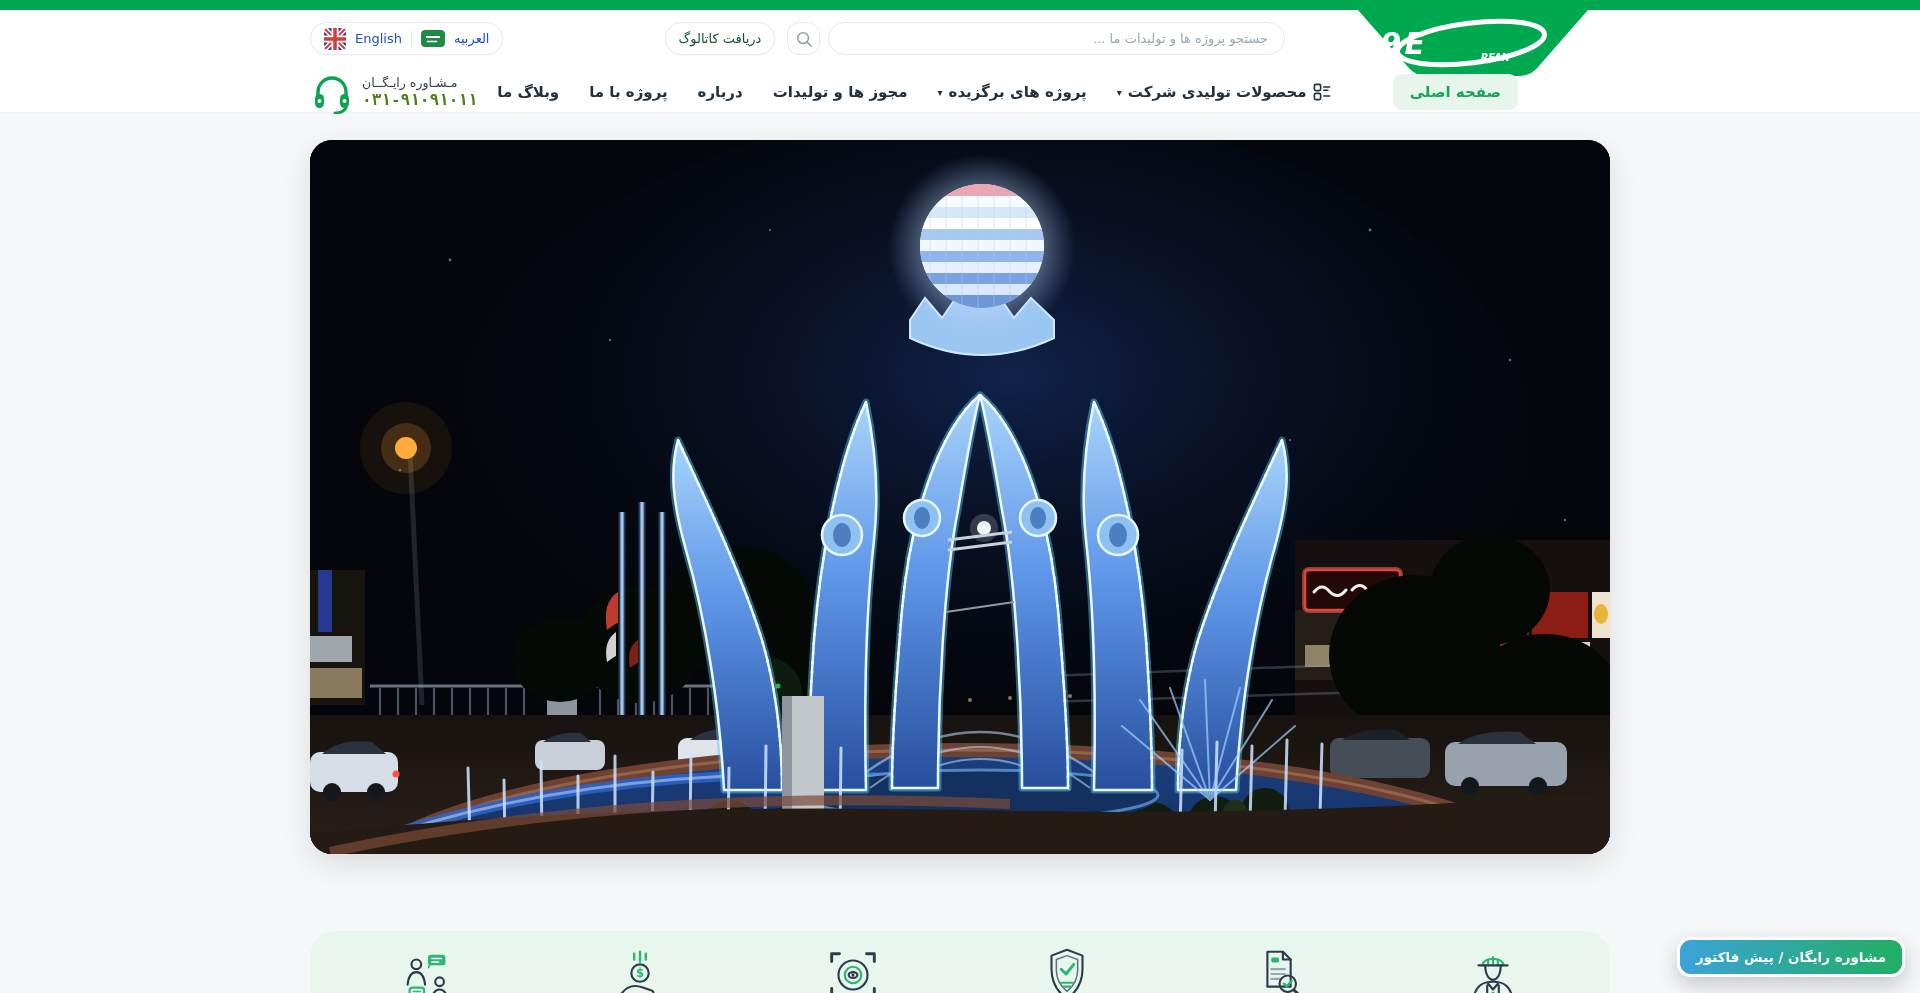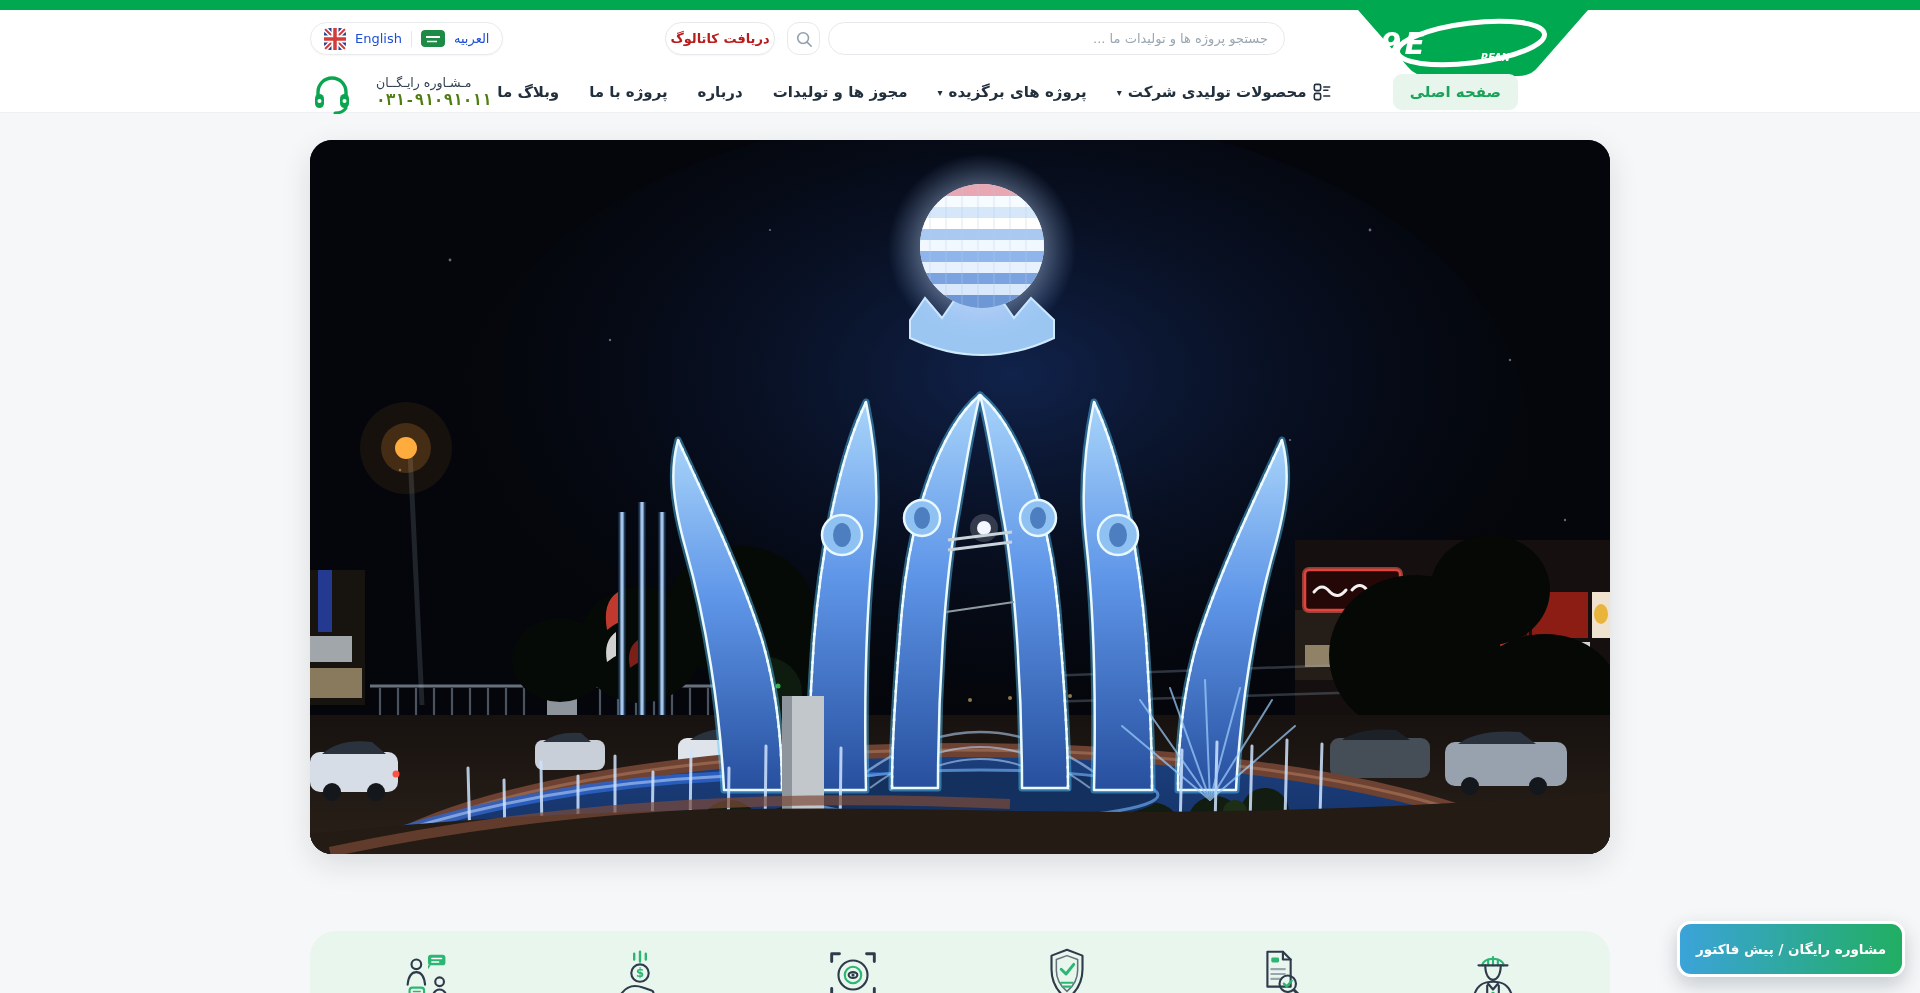--- a/index.html
+++ b/index.html
@@ -26,21 +26,21 @@
     display:flex; align-items:center; gap:9px;
     background:#fff; border:1px solid #e8ebee; border-radius:17px;
     padding:0 13px; box-shadow:0 1px 2px rgba(20,30,40,.04);
   }
   .lang-switch .divider { width:1px; height:16px; background:#e3e7ea; }
   .lang-label { font-size:13px; color:#1d4ed8; cursor:pointer; }
   .flag { border-radius:4px; display:block; }
   .catalog-btn {
     position:absolute; left:355px; top:12px; width:110px; height:33px;
     background:#fff; border:1px solid #e6e9ec; border-radius:17px;
-    font-size:13px; font-weight:bold; color:#b91c1c; cursor:pointer;
+    font-size:13px; font-weight:normal; color:#14532d; cursor:pointer;
     display:flex; align-items:center; justify-content:center;
     box-shadow:0 1px 2px rgba(20,30,40,.04);
     font-family:inherit;
   }
   .search-iconbtn {
     position:absolute; left:477px; top:12px; width:33px; height:33px;
     background:#fff; border:1px solid #e6e9ec; border-radius:12px;
     display:flex; align-items:center; justify-content:center; cursor:pointer;
   }
   .search-field {
@@ -49,21 +49,21 @@
     padding:0 16px; font-size:13px; color:#3a4653; direction:rtl;
     font-family:inherit; outline:none;
   }
   .search-field::placeholder { color:#9aa7b2; }
   .logo-badge {
     position:absolute; left:1048px; top:0; width:230px; height:66px; cursor:pointer;
   }
 
   
   .consult {
-    position:absolute; left:0; top:60px; display:flex; align-items:center; gap:22px; direction:ltr;
+    position:absolute; left:0; top:60px; display:flex; align-items:center; gap:8px; direction:ltr;
   }
   .consult-text { display:flex; flex-direction:column; direction:rtl; text-align:left; }
   .consult-label { font-size:12.5px; color:#33414f; }
   .consult-phone { font-size:16px; font-weight:bold; color:#4d7c0f; direction:ltr; letter-spacing:.5px;font-family:Liberation Mono, monospace; }
 
   nav.mainnav {
     position:absolute; right:92px; top:62px; height:40px;
     display:flex; align-items:center; gap:30px;
   }
   .nav-item {
@@ -88,21 +88,21 @@
   .features {
     width:1300px; height:62px; margin:77px auto 0;
     background:#e9f6ee; border-radius:26px 26px 0 0;
     display:flex; justify-content:space-between; padding:13px 86px 0;
     overflow:hidden;
   }
   .feature-ico { width:62px; height:62px; flex:0 0 auto; }
 
   
   .floating-consult {
-    position:fixed; right:15px; bottom:16px; height:56px;
+    position:fixed; right:15px; bottom:16px; height:40px;
     background:linear-gradient(90deg,#3ba3d9 0%, #21ae62 100%);
     border:3px solid #ffffff; border-radius:14px;
     color:#fff; font-size:13.5px; font-weight:bold; font-family:inherit;
     padding:8px 16px; cursor:pointer;
     box-shadow:0 8px 20px rgba(20,40,60,.22);
   }
 </style>
 </head>
 <body>
 

